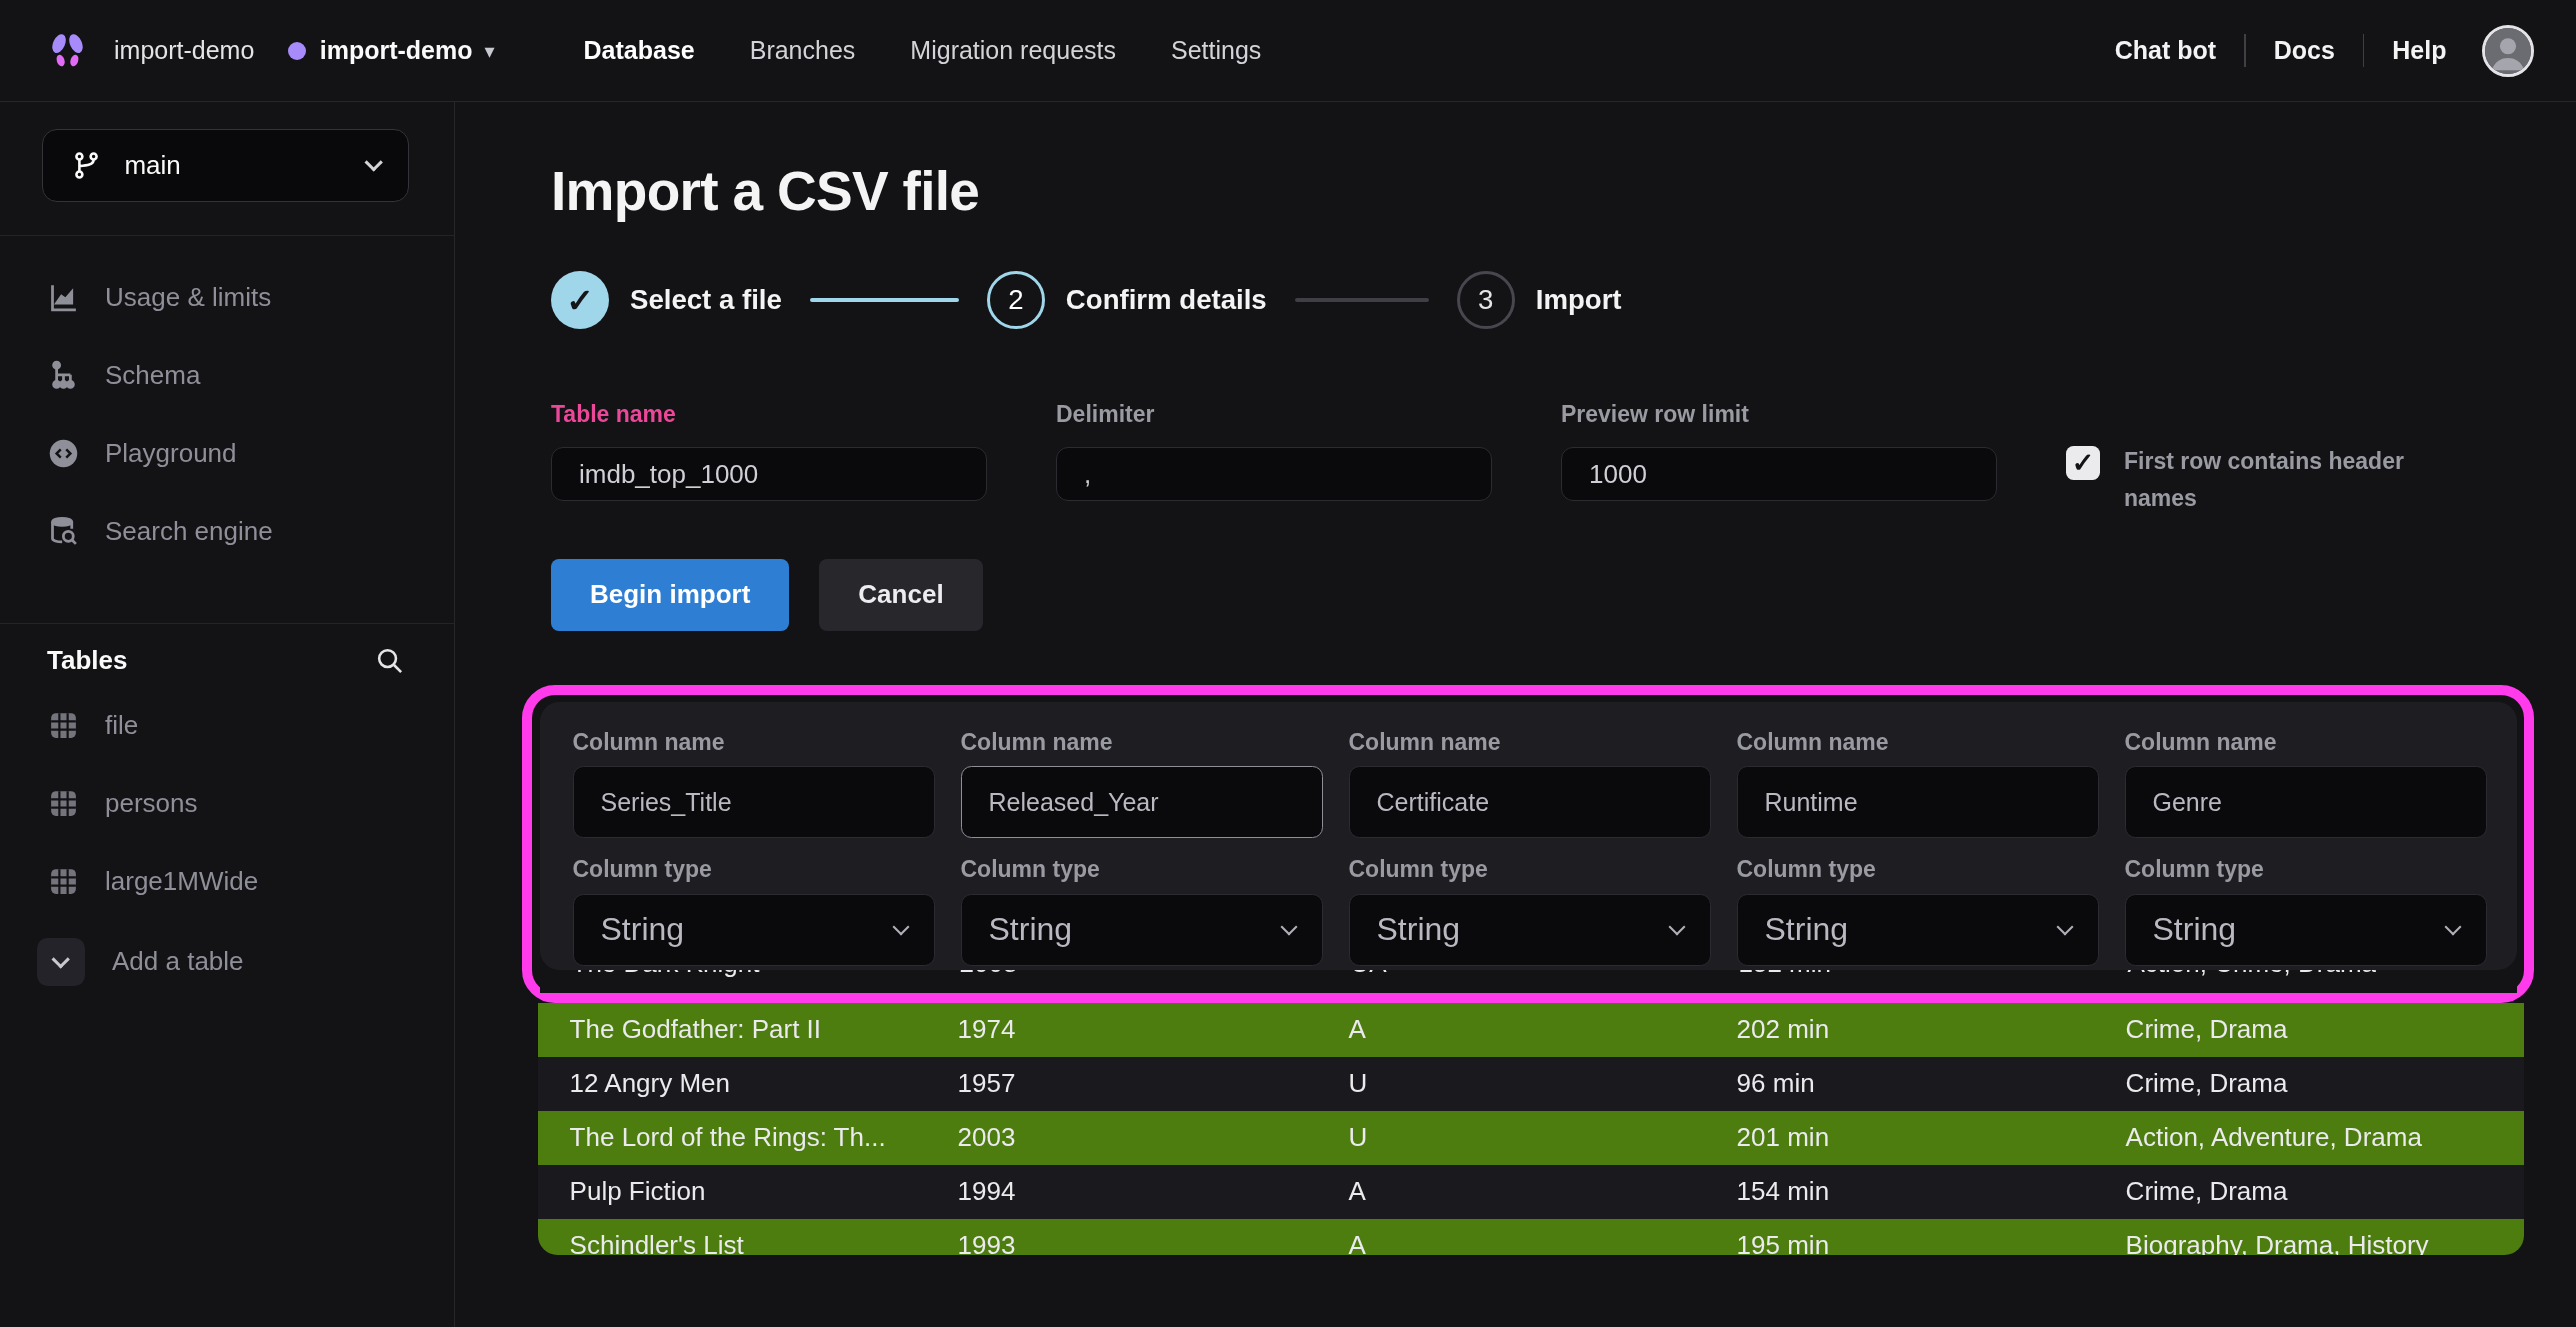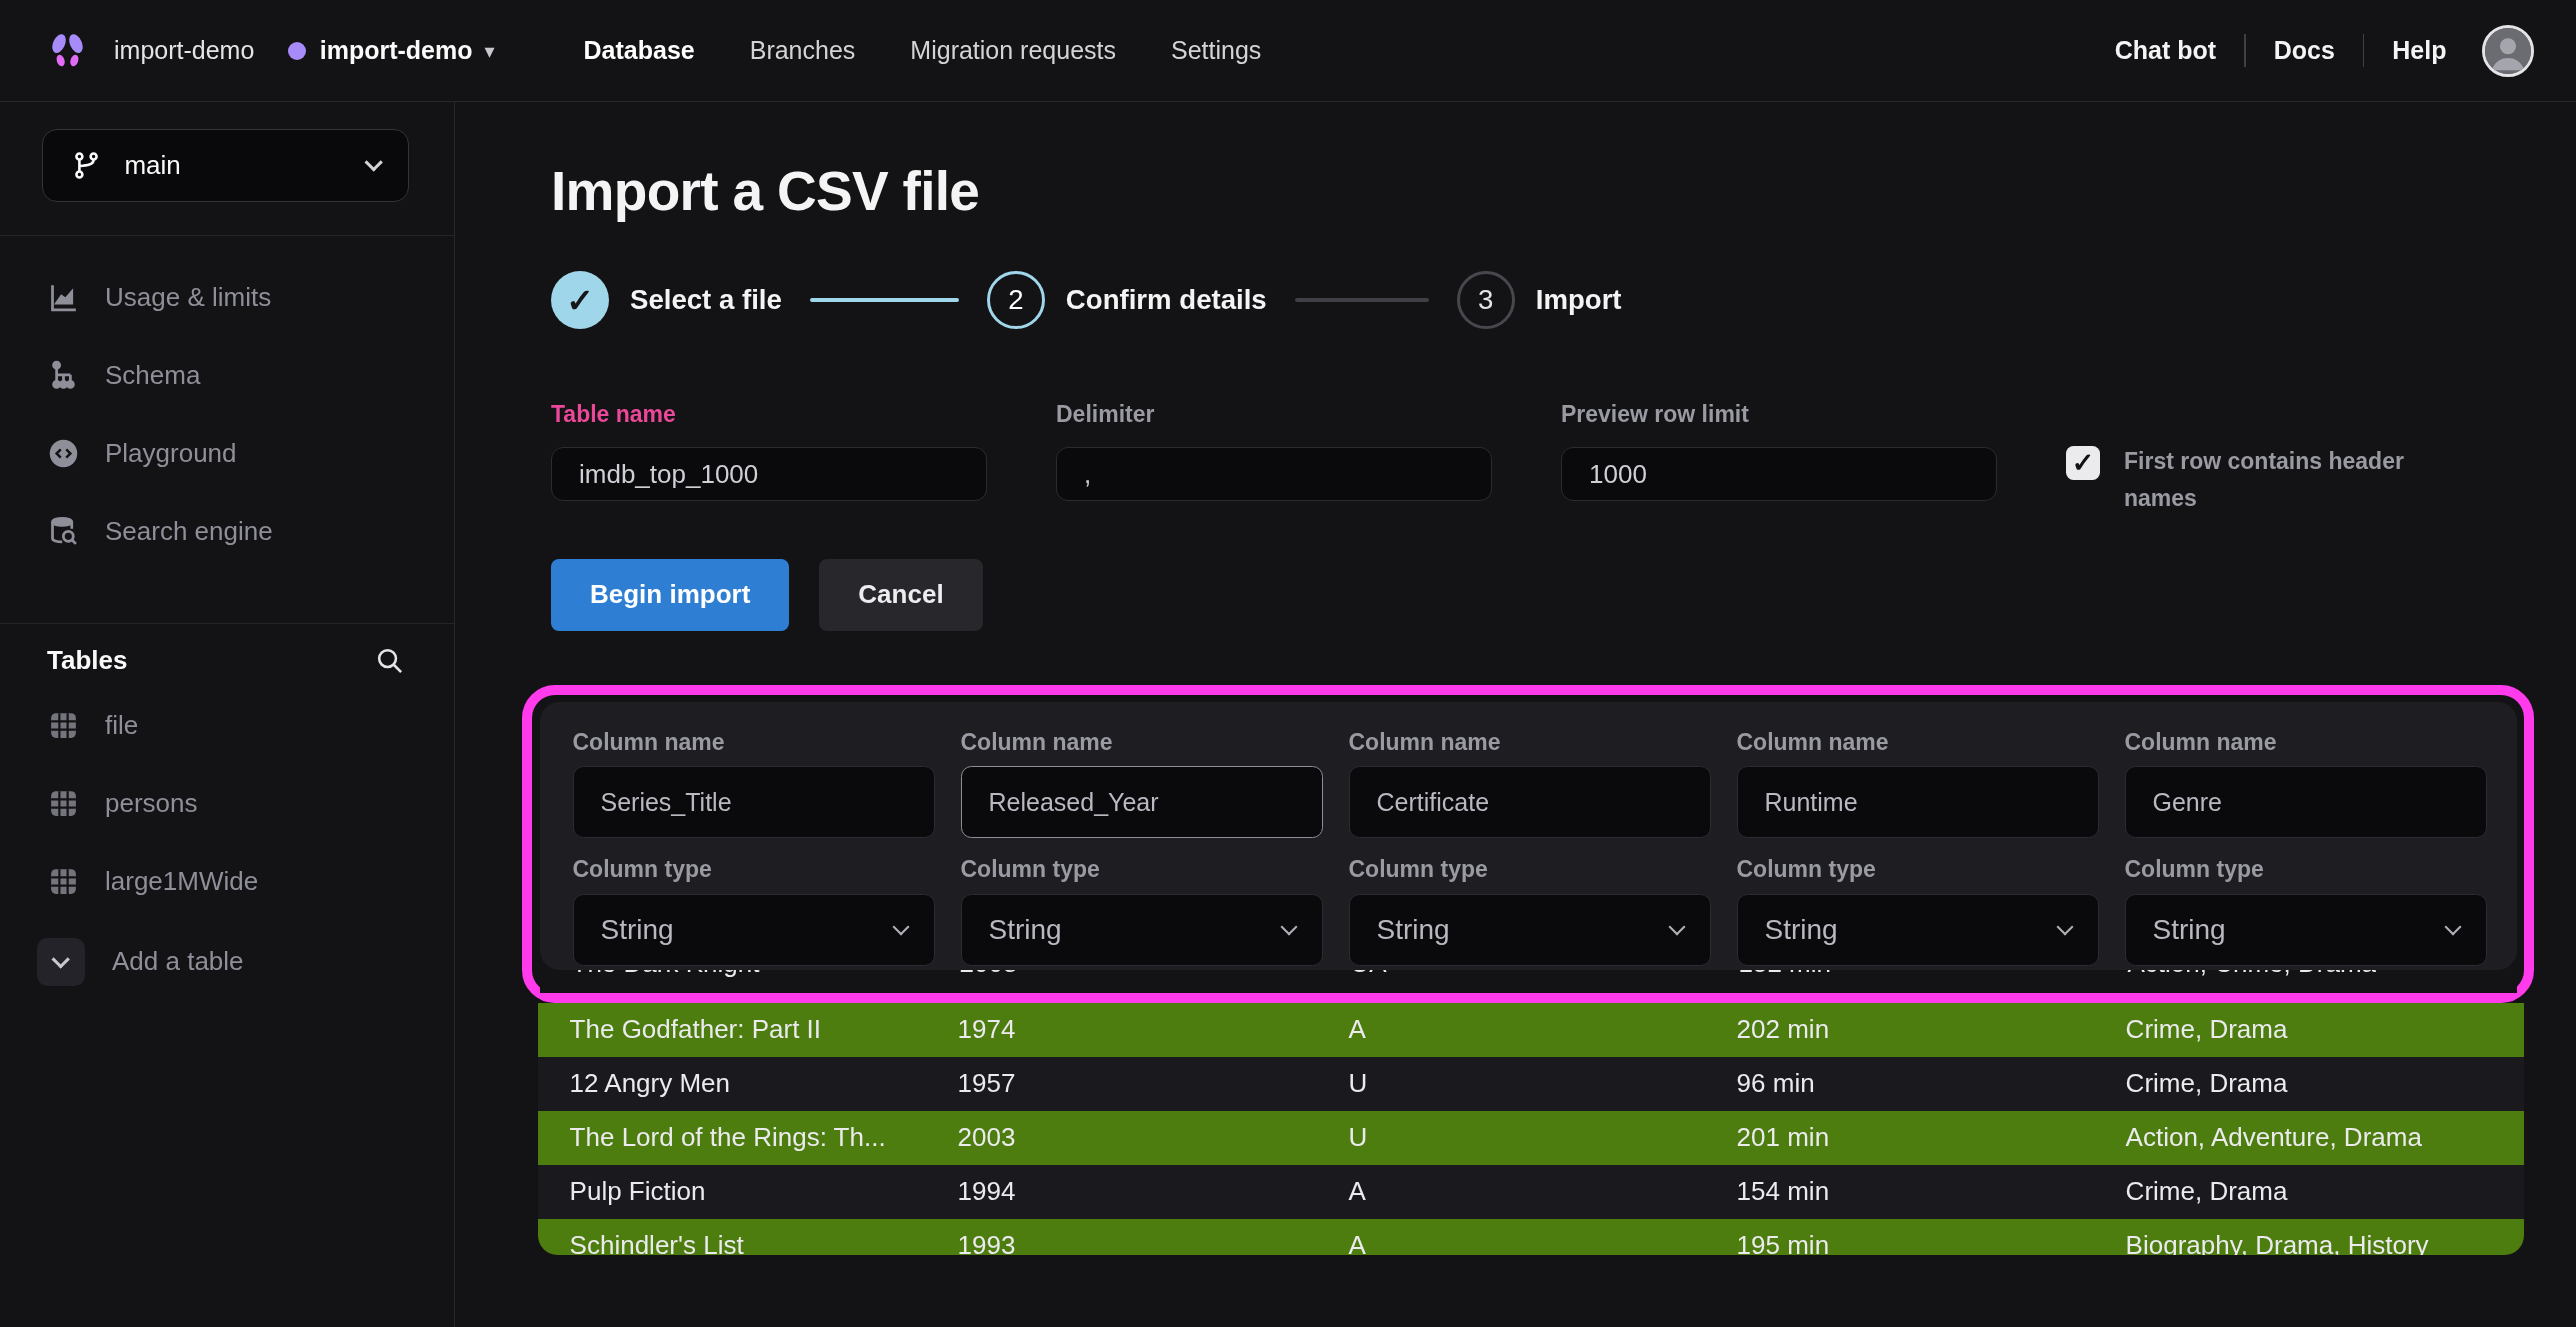--- a/index.html
+++ b/index.html
@@ -94,21 +94,21 @@
   .config-row { display:flex;justify-content:center; }
   .config-col { width:362px; margin-right:26px; }
   .config-col label { display:block; font-size:23px; font-weight:600; color:#9a9aa3;
     margin-bottom:10.4px; }
   .config-col input { width:362px; height:72px; background:#0a0a0c; border:1.5px solid #2b2b31;
     border-radius:10.4px; color:#b9b9c1; font-size:25px; padding:0 27px;
     font-family:"Liberation Sans", sans-serif; outline:none; }
   .config-col input.focused { border-color:#8f8f98; }
   .type-row { margin-top:18px; }
   .select { width:362px; height:72px; background:#0a0a0c; border:1.5px solid #2b2b31;
-    border-radius:10.4px; color:#b9b9c1; font-size:28px; padding:0 27px; display:flex;
+    border-radius:10.4px; color:#b9b9c1; font-size:32px; padding:0 27px; display:flex;
     align-items:center; justify-content:space-between; cursor:pointer;gap:21px; }
   .select .chev { border-color:#b0b0b8; border-width:2.6px; width:12px; height:12px; }
   .hidden-row-strip { height:22.4px; margin:0 7.5px; overflow:hidden; position:relative;
     background:#131316; }
   .hidden-row-strip .row { position:absolute; top:-34px; left:0; right:0; background:transparent; }
 
   
   .table-box { margin-left:-13.4px; width:1986px; border-radius:0 0 19.4px 19.4px;
     overflow:hidden; height:252px; }
   .row { display:flex; align-items:center; height:54px; padding-left:32px;

